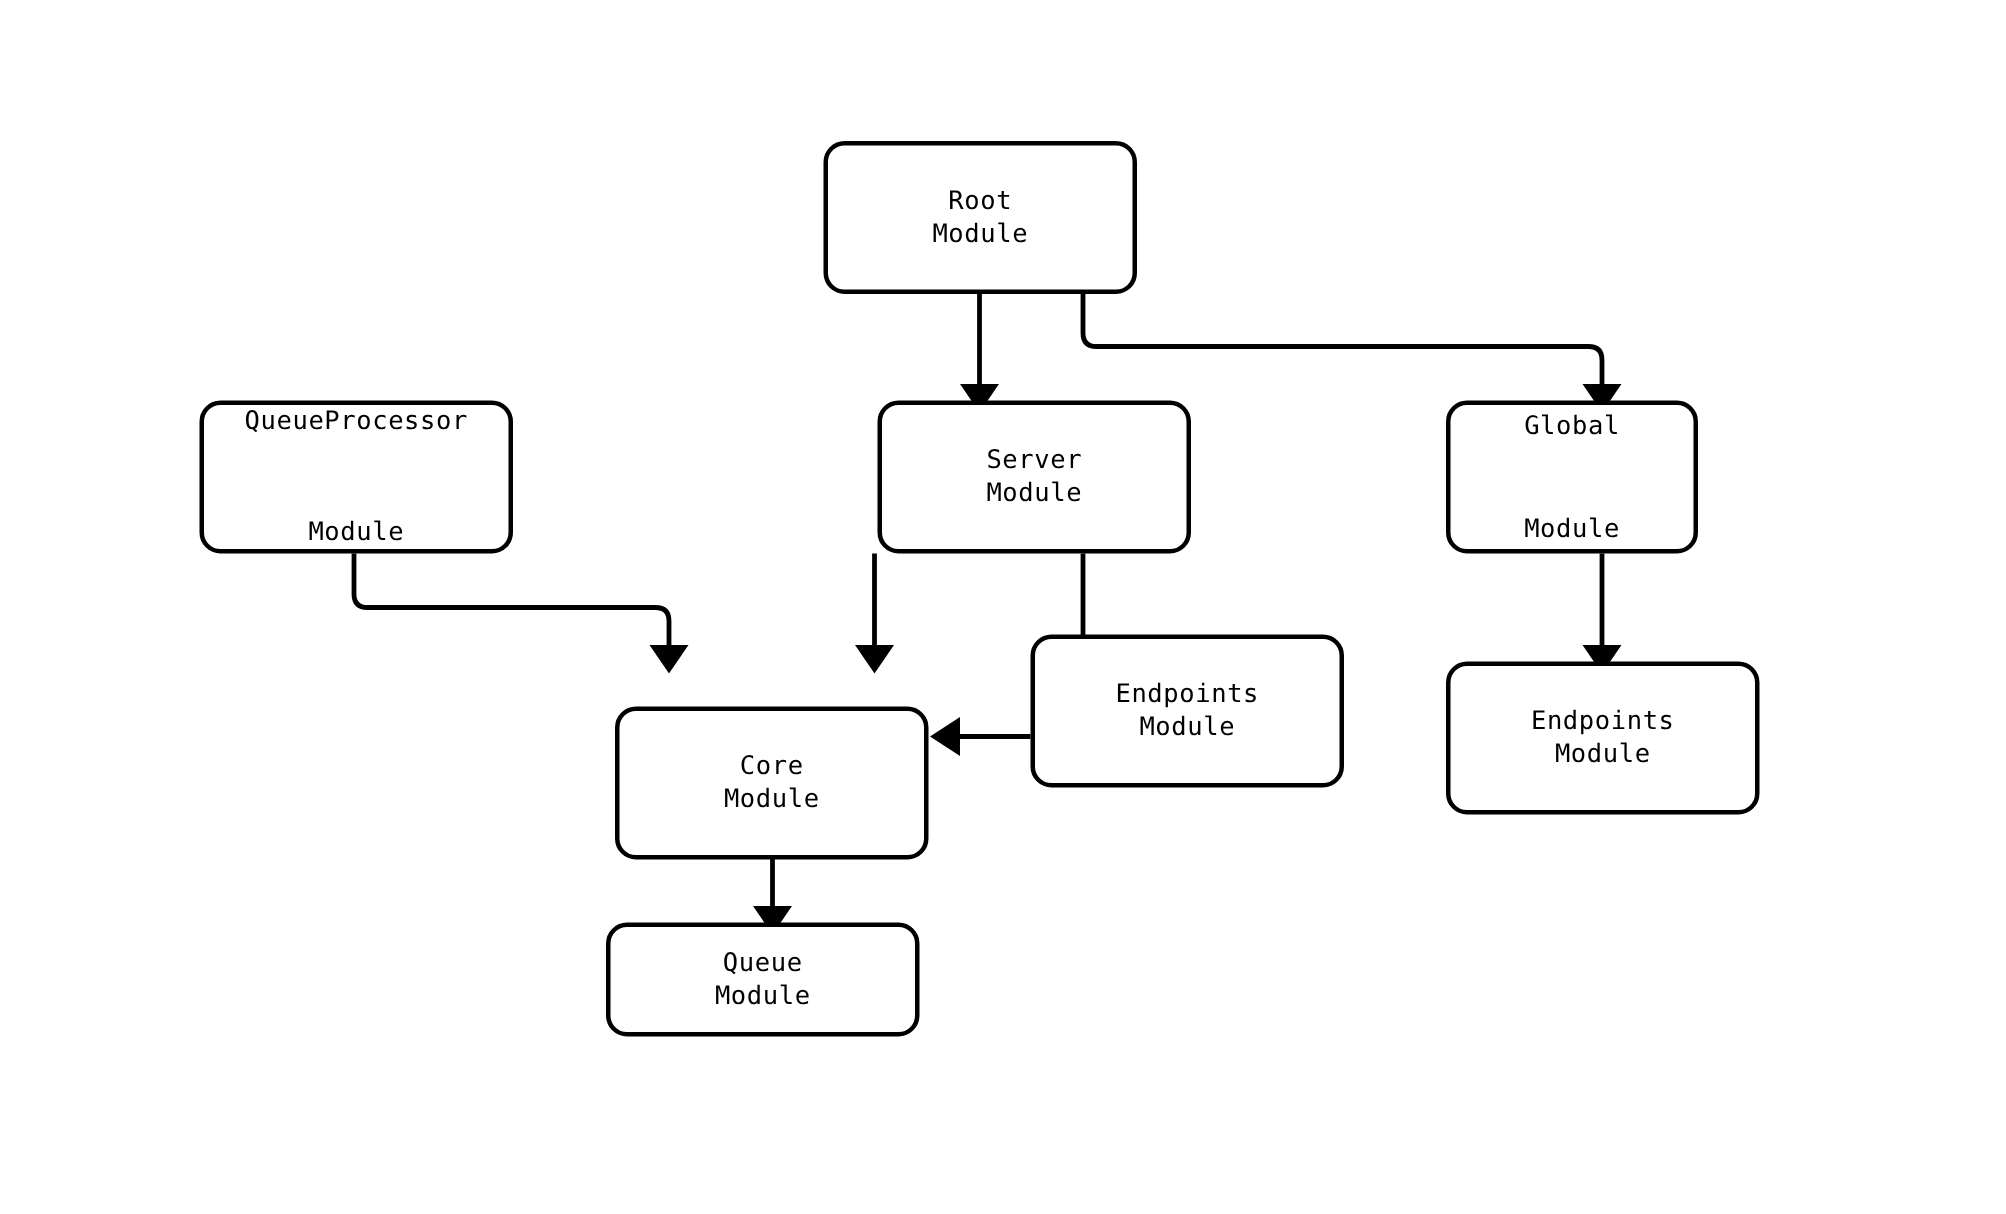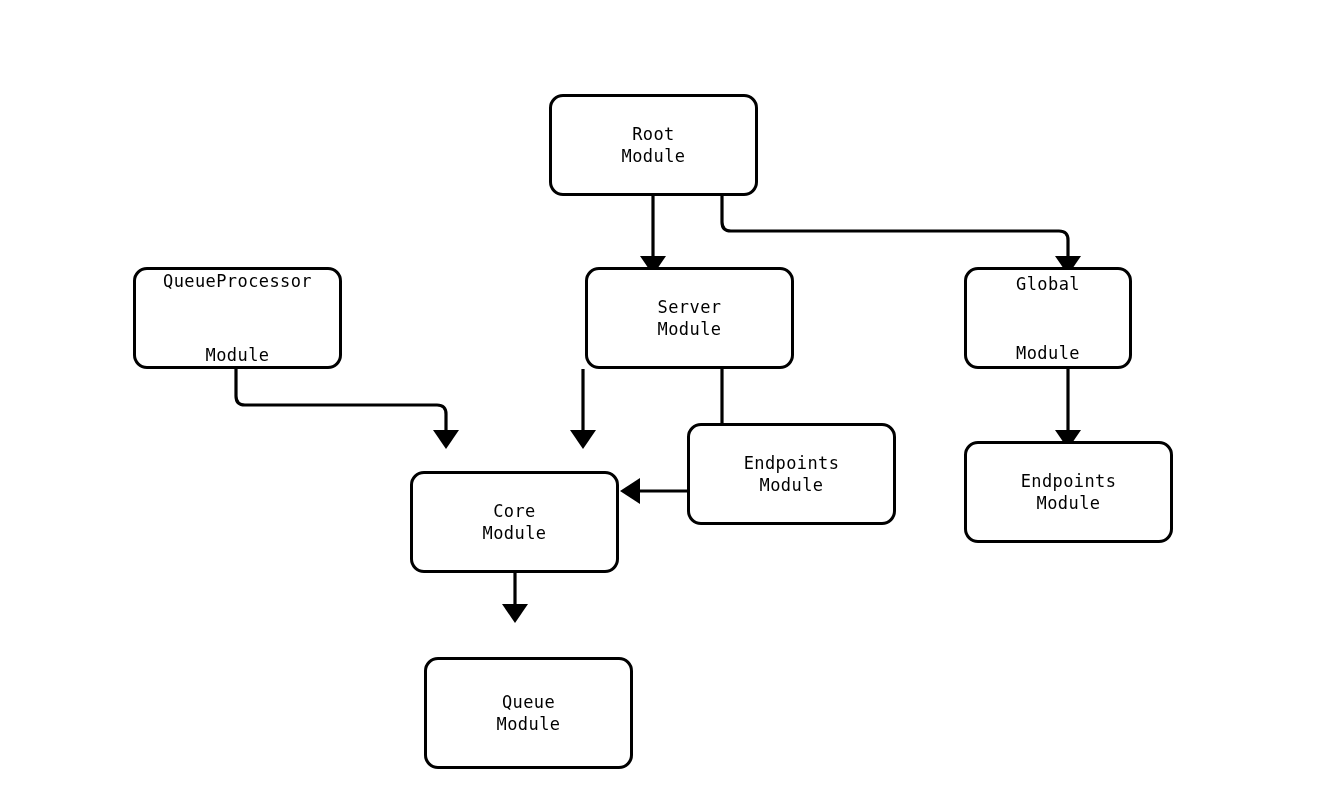--- a/index.html
+++ b/index.html
@@ -125,18 +125,18 @@
   <div class="node" style="left:687px; top:423px; width:209px; height:102px;">
     <div class="node-label">Endpoints</div>
     <div class="node-label">Module</div>
   </div>
 
   <div class="node" style="left:964px; top:441px; width:209px; height:102px;">
     <div class="node-label">Endpoints</div>
     <div class="node-label">Module</div>
   </div>
 
-  <div class="node" style="left:424px; top:615px; width:209px; height:112px;margin-top:42px;">
+  <div class="node" style="left:404px; top:615px; width:209px; height:76px;">
     <div class="node-label">Queue</div>
     <div class="node-label">Module</div>
   </div>
 
 </div>
 
 </body></html>

